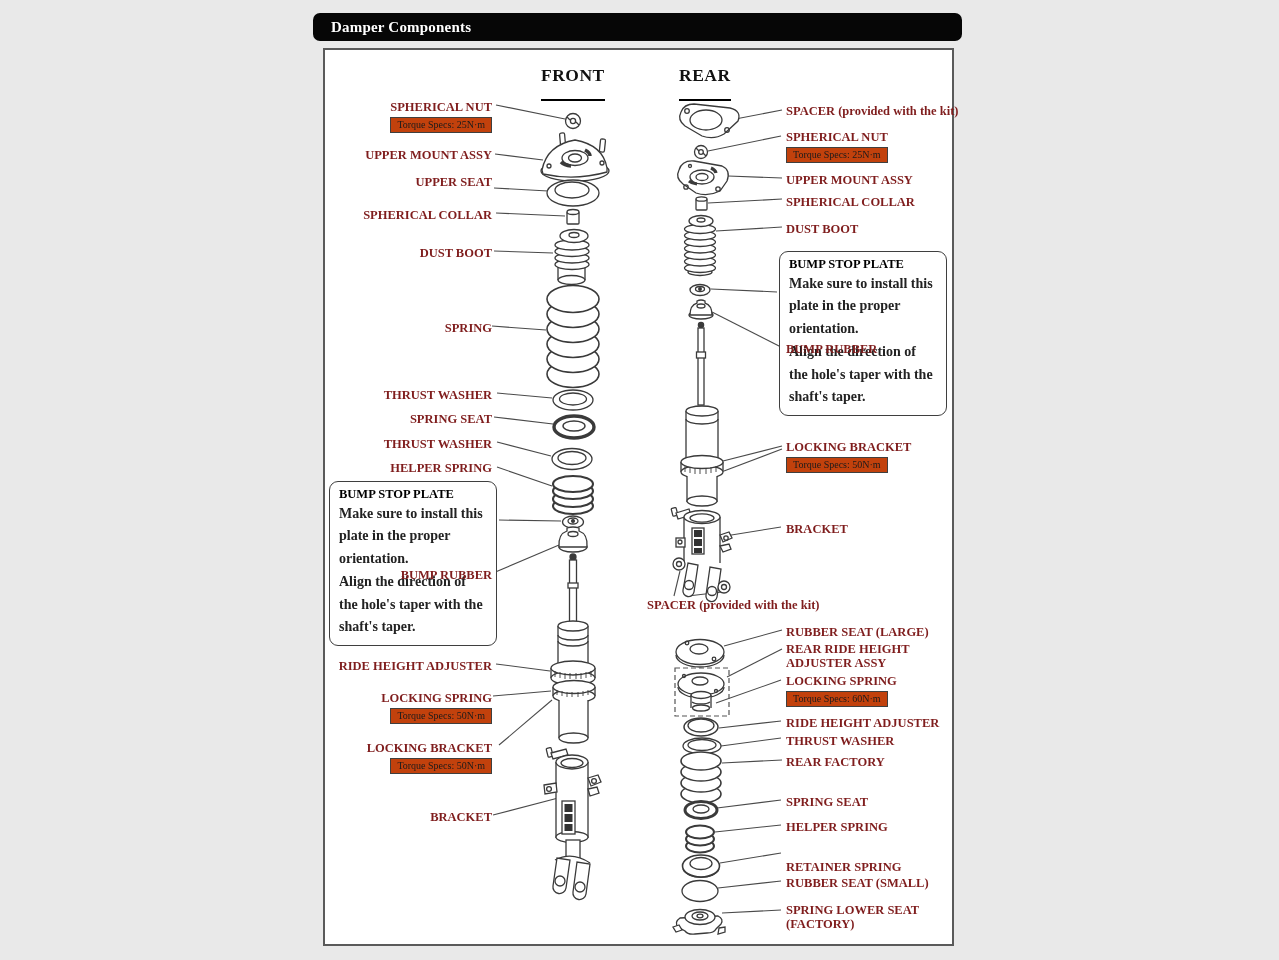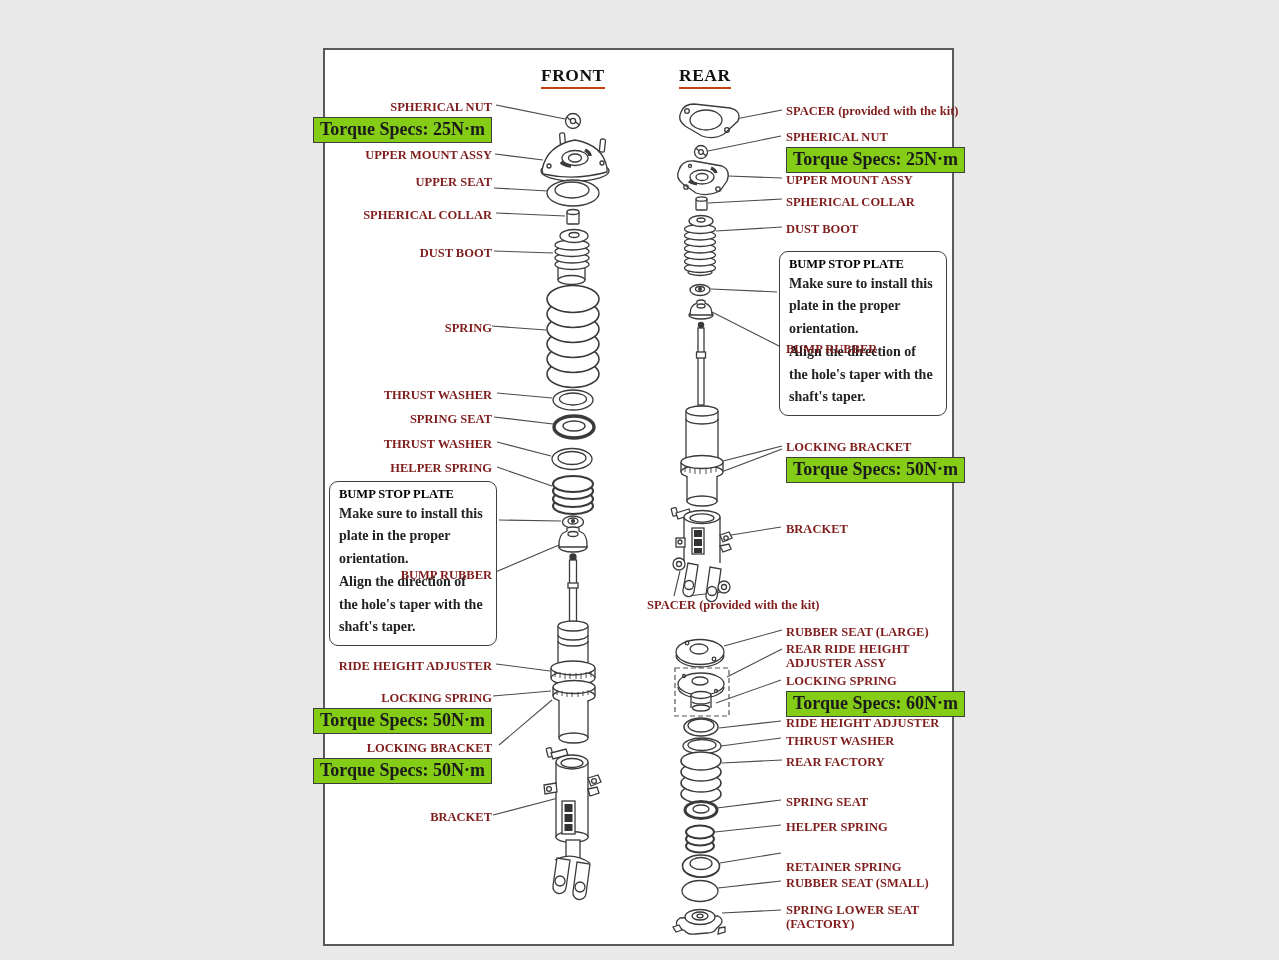--- a/index.html
+++ b/index.html
@@ -9,36 +9,39 @@
   #title-bar{position:absolute;left:313px;top:13px;width:649px;height:28px;background:#060606;
              border-radius:7px;color:#fff;display:flex;align-items:center;}
   #title-bar .t{font-size:15px;font-weight:bold;padding-left:18px;letter-spacing:.2px;}
   #content-box{position:absolute;left:323px;top:48px;width:627px;height:894px;background:#fff;
                border:2px solid #5a5a5a;}
   svg.diagram{position:absolute;left:0;top:0;}
   .lbl{position:absolute;font-size:12.5px;font-weight:bold;color:#7f1d1d;white-space:nowrap;line-height:1.15;}
   .fr{right:787px;text-align:right;}
   .rl{left:786px;text-align:left;}
   .wrap2{white-space:normal;}
-  .tq{position:absolute;font-size:18px;font-weight:bold;color:#1b1b1b;background:#84cc16;
+  .tq{position:absolute;font-size:10px;font-weight:normal;color:#1b1b1b;background:#c2410c;
       border:1.4px solid #3f3f3f;padding:1px 6px 2px;white-space:nowrap;}
   .tq.fr{right:787px;}
   .tq.rl{left:786px;}
   .heading{position:absolute;font-size:17.5px;font-weight:bold;color:#111;
-           border-bottom:2px solid #c2410c;padding-bottom:1px;letter-spacing:.5px;}
+           border-bottom:2px solid #000000;padding-bottom:13px;letter-spacing:.5px;}
   .note-box{position:absolute;width:148px;background:#fff;border:1.4px solid #3f3f3f;
             border-radius:9px;padding:5px 9px 7px;}
   .nb-title{font-size:12.5px;font-weight:bold;color:#000000;}
   .nb-line{font-size:14px;font-weight:bold;color:#222;line-height:1.6;margin-top:1px;}
 </style>
 </head>
 <body>
 
 <div id="page">
 
+  <div id="title-bar">
+    <span class="t">Damper Components</span>
+  </div>
 
   <div id="content-box"></div>
 
   <svg class="diagram" width="1279" height="960" viewBox="0 0 1279 960">
     <g stroke="#4a4a4a" stroke-width="1.1">
 
       <path d="M496,105 L565,119"></path>
         <path d="M495,154 L543,160"></path>
         <path d="M494,188 L548,191"></path>
       <path d="M496,213 L565,216"></path>

